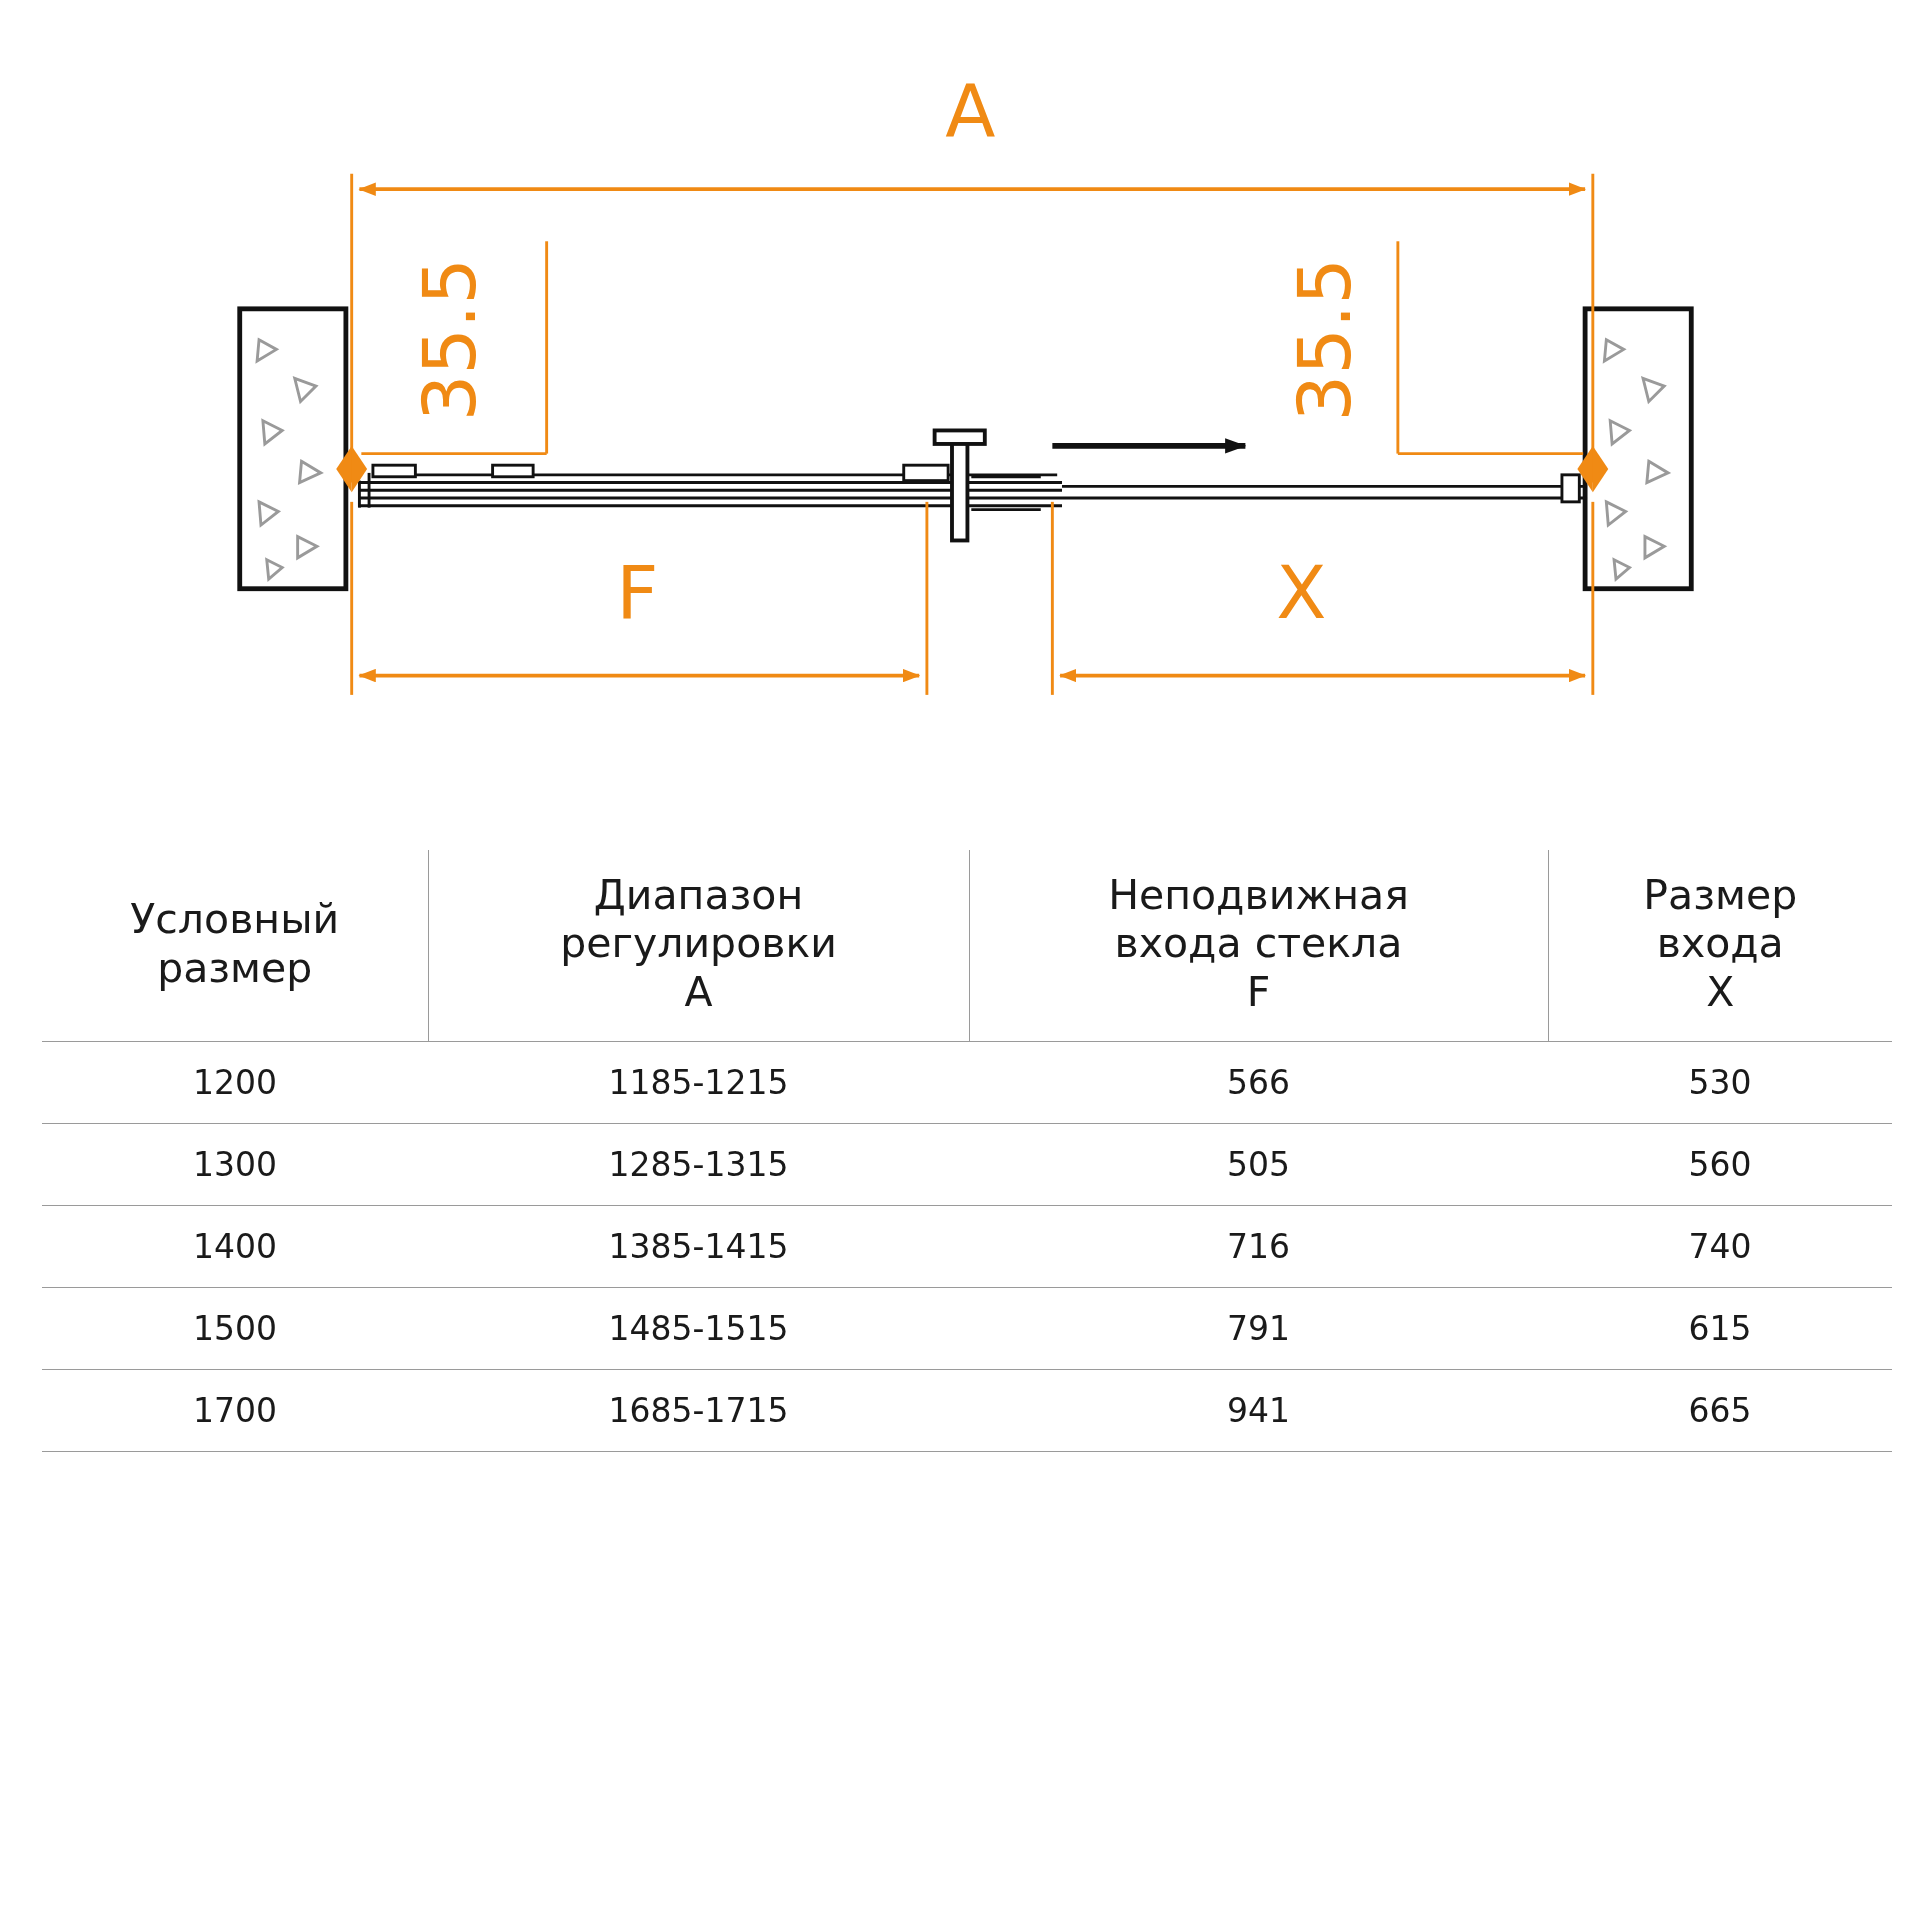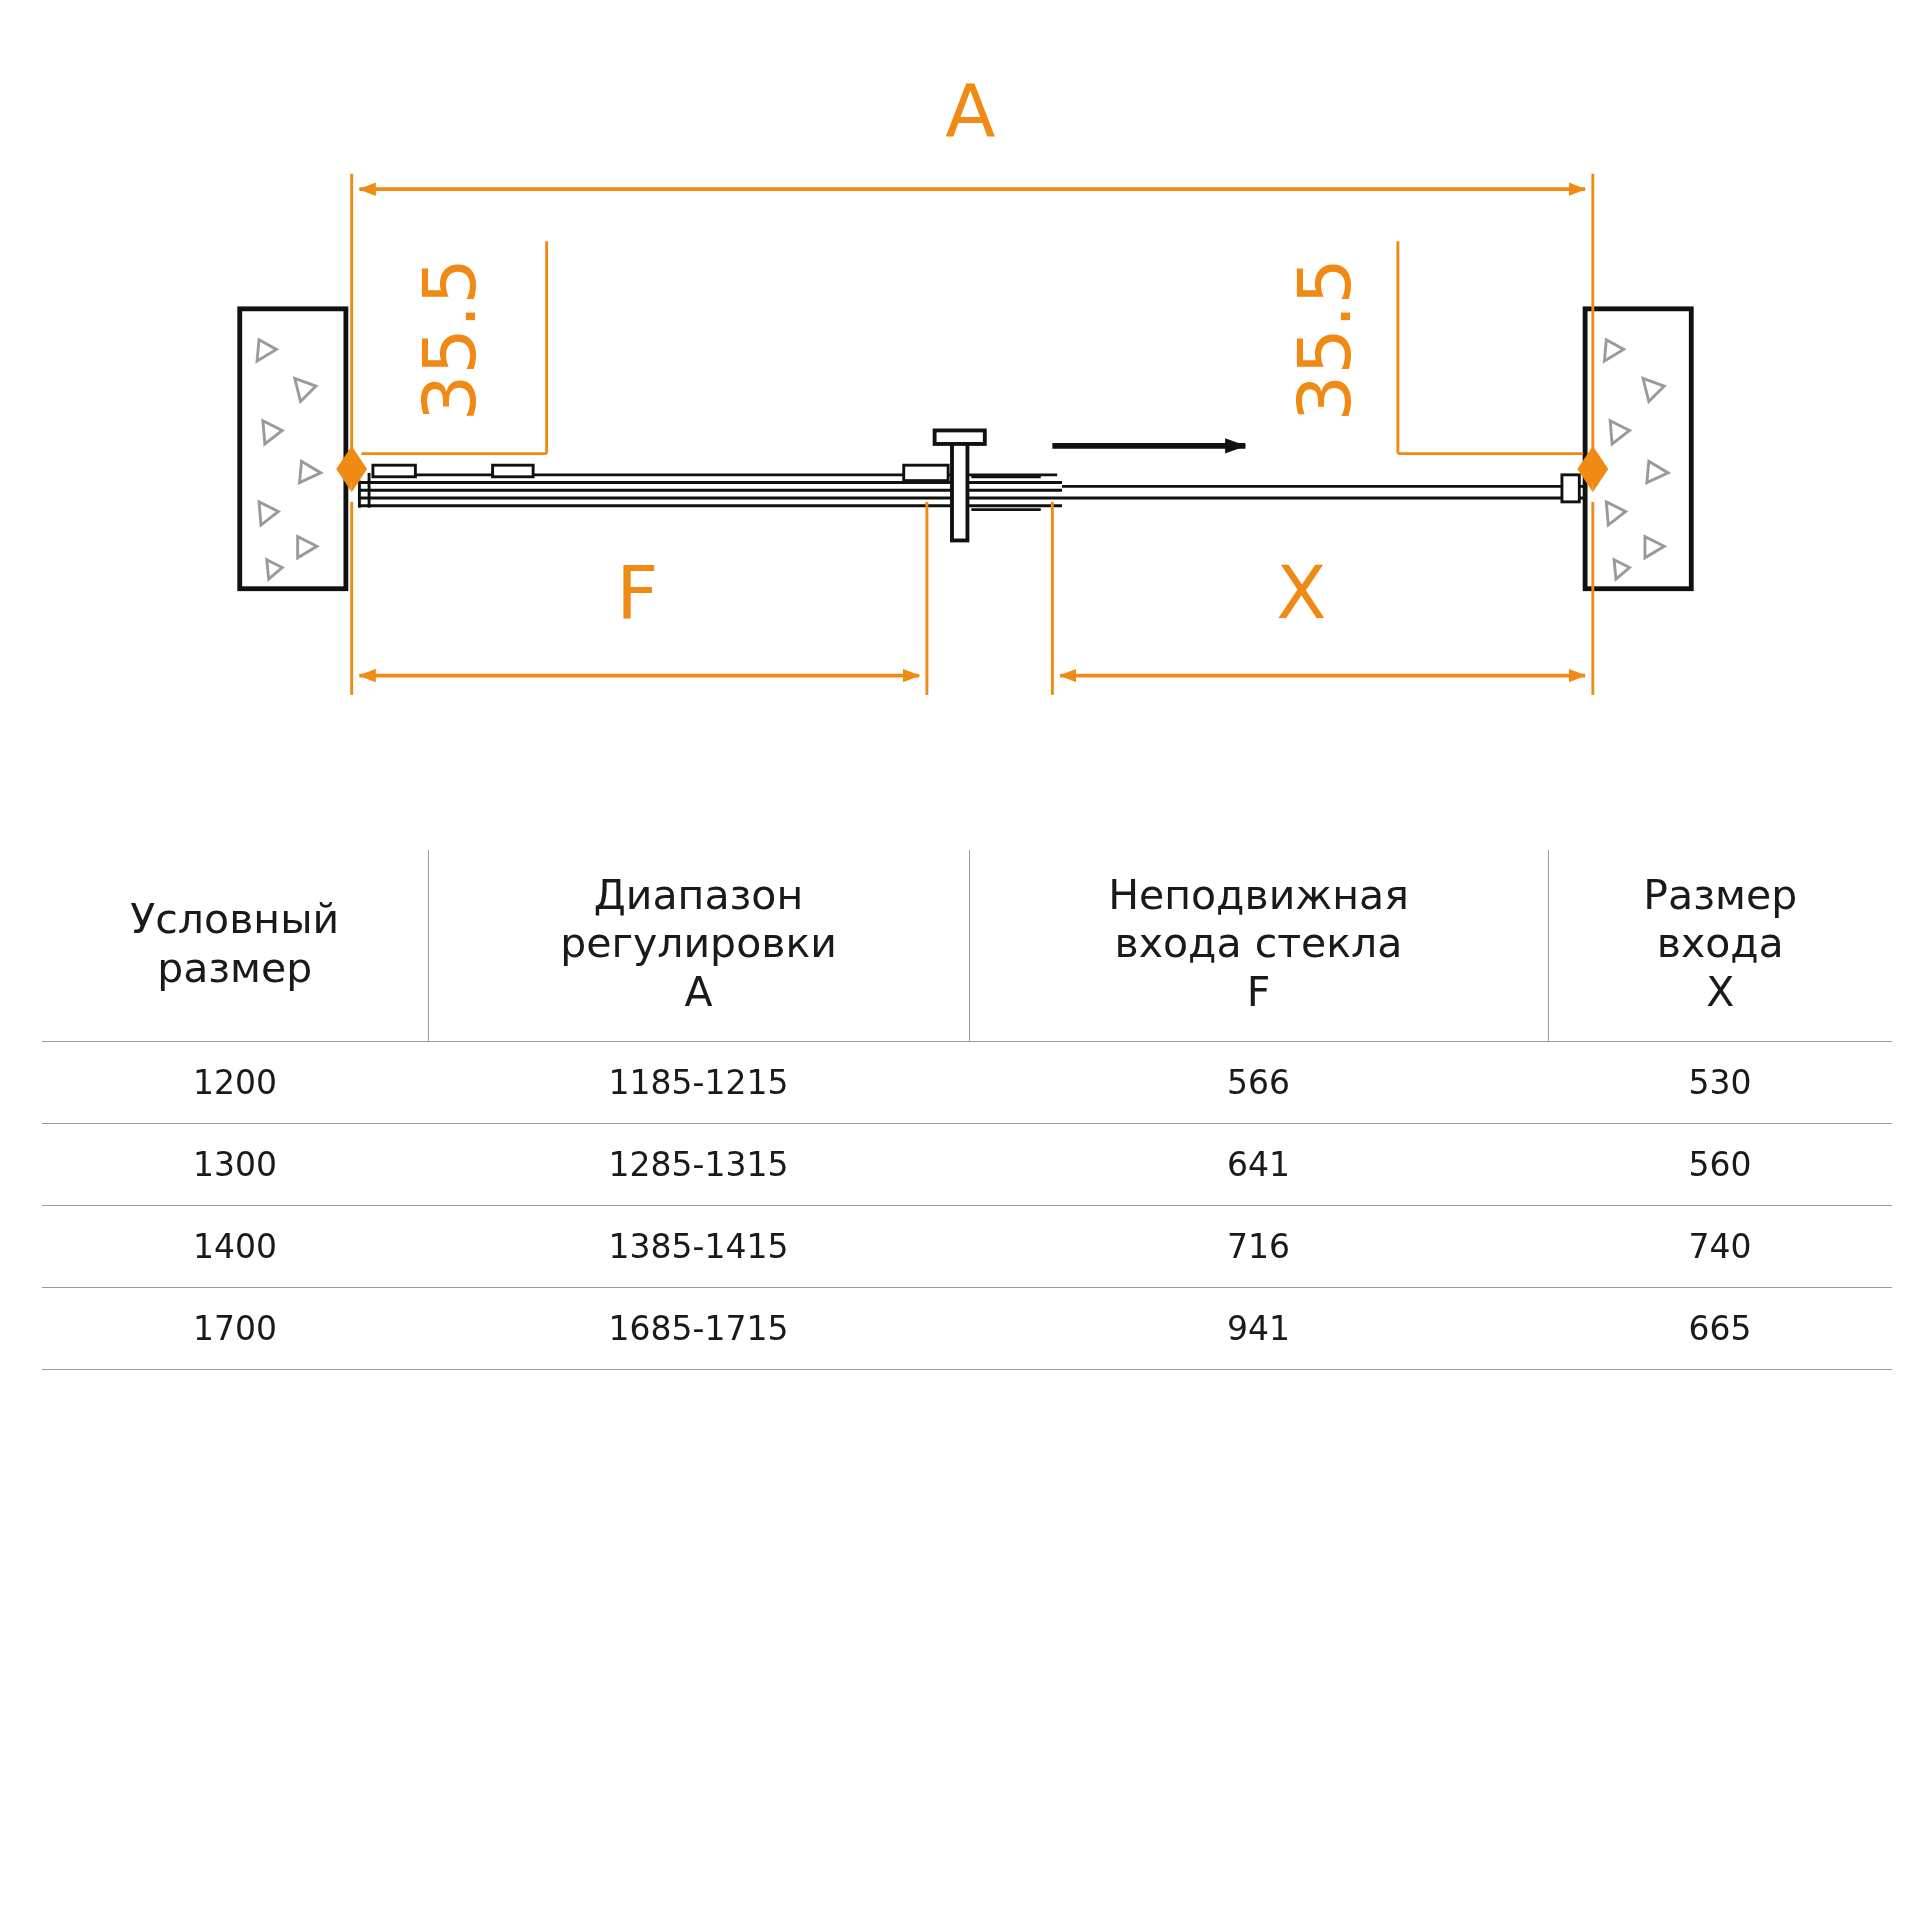--- a/index.html
+++ b/index.html
@@ -223,30 +223,36 @@
     <tbody>
       <tr>
         <td>1200</td>
         <td>1185-1215</td>
         <td>566</td>
         <td>530</td>
       </tr>
       <tr>
         <td>1300</td>
         <td>1285-1315</td>
-        <td>641</td>
+        <td>505</td>
         <td>560</td>
       </tr>
       <tr>
         <td>1400</td>
         <td>1385-1415</td>
         <td>716</td>
         <td>740</td>
       </tr>
       <tr>
+        <td>1500</td>
+        <td>1485-1515</td>
+        <td>791</td>
+        <td>615</td>
+      </tr>
+      <tr>
         <td>1700</td>
         <td>1685-1715</td>
         <td>941</td>
         <td>665</td>
       </tr>
     </tbody>
   </table>
 </div>
 
 

